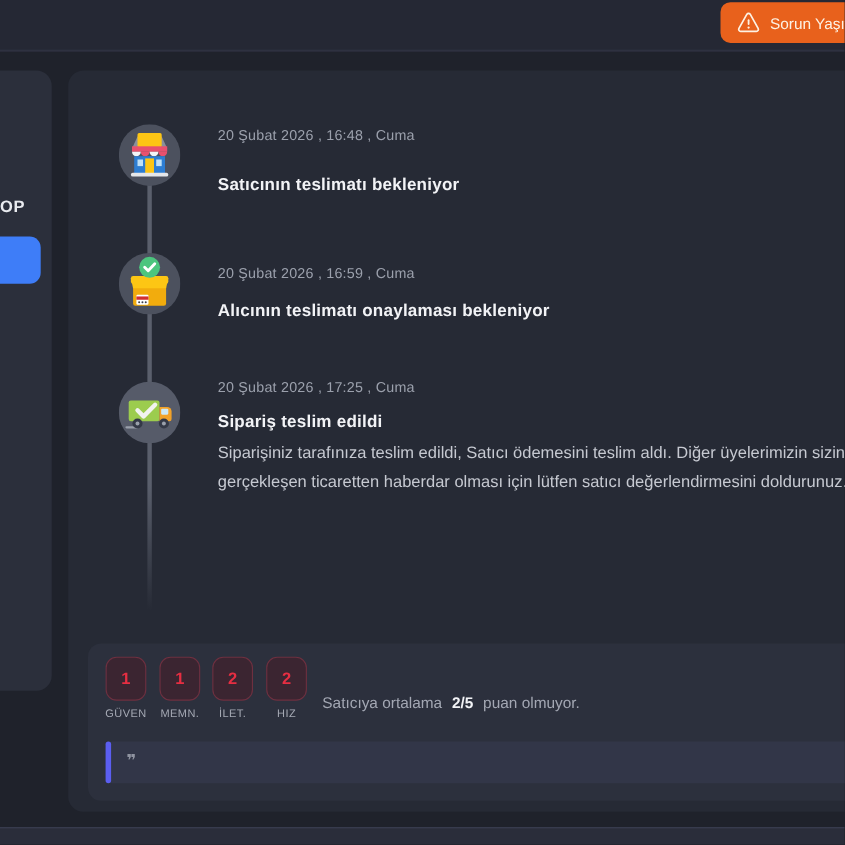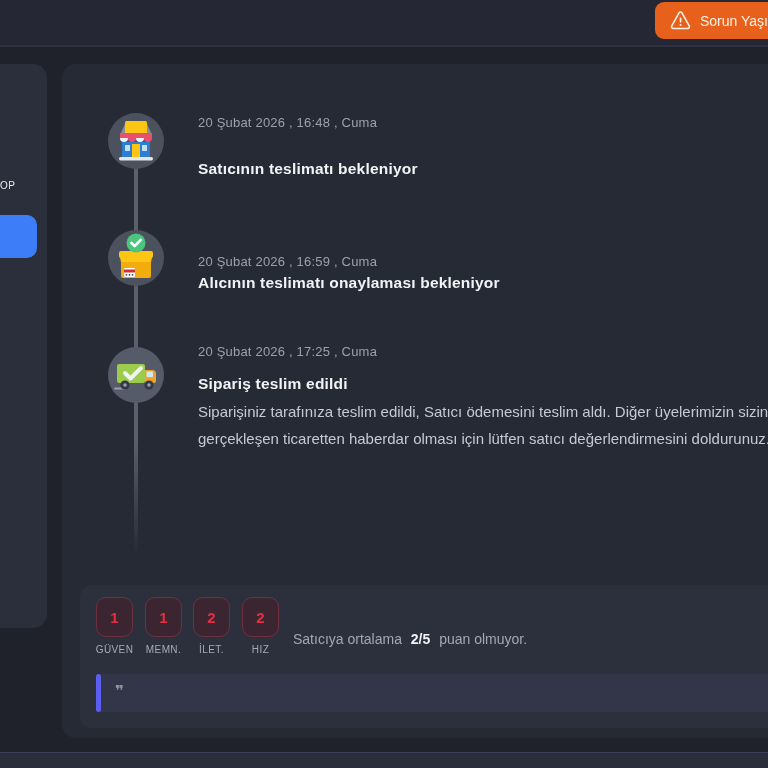--- a/index.html
+++ b/index.html
@@ -24,21 +24,21 @@
   }
   .issue-btn svg { flex: 0 0 auto; }
 
   
   .side-card {
     position: absolute; left: -18px; top: 64px; width: 65px; height: 564px;
     background: #2b2f3b; border-radius: 14px;
   }
   .side-partial-text {
     position: absolute; left: 18px; top: 116px; color: #e9ebef;
-    font-size: 10px; font-weight: 400; letter-spacing: .5px;
+    font-size: 15px; font-weight: 700; letter-spacing: .5px;
   }
   .side-blue-btn {
     position: absolute; left: 4px; top: 151px; width: 51px; height: 43px;
     background: #3e7df8; border: none; border-radius: 10px; cursor: pointer;
   }
 
   
   .main-card {
     position: absolute; left: 62px; top: 64px; width: 746px; height: 674px;
     background: #262a35; border-radius: 14px;
@@ -155,21 +155,21 @@
       <rect x="11" y="21" width="34" height="7" rx="2" fill="#fdc614"></rect>
       <rect x="16" y="38" width="11" height="9" rx="1" fill="#ffffff"></rect>
       <rect x="16" y="39.5" width="11" height="3" fill="#d32f2f"></rect>
       <circle cx="18.5" cy="44.8" r="0.9" fill="#3a3f4a"></circle>
       <circle cx="21.5" cy="44.8" r="0.9" fill="#3a3f4a"></circle>
       <circle cx="24.5" cy="44.8" r="0.9" fill="#3a3f4a"></circle>
       <circle cx="28" cy="13" r="9.5" fill="#4cc57e"></circle>
       <path d="M23.5 13 l3.2 3.2 l6-6.4" stroke="#ffffff" stroke-width="2.6" fill="none" stroke-linecap="round" stroke-linejoin="round"></path>
     </svg>
   </div>
-  <div class="tl-date" style="top:254px;">20 Şubat 2026 , 16:59 , Cuma</div>
+  <div class="tl-date" style="top:241px;">20 Şubat 2026 , 16:59 , Cuma</div>
   <div class="tl-title" style="top:258px;margin-top:16px;">Alıcının teslimatı onaylaması bekleniyor</div>
 
   <div class="tl-icon" style="left:108px; top:347px;">
     <svg width="56" height="56" viewBox="0 0 56 56">
       <circle cx="28" cy="28" r="28" fill="#565b69"></circle>
       <rect x="6" y="40.5" width="12" height="2" rx="1" fill="#9aa0ab"></rect>
       <rect x="9" y="17" width="28" height="19" rx="2" fill="#9ccc4e"></rect>
       <path d="M37 23 h7 a4 4 0 0 1 4 4 v7 a2 2 0 0 1-2 2 h-9 Z" fill="#f2a229"></path>
       <rect x="38.5" y="24.5" width="6.5" height="5.5" rx="1" fill="#cde9f5"></rect>
       <path d="M17 26 l5.5 5.5 l10.5-10.5" stroke="#f1f3ef" stroke-width="4" fill="none" stroke-linecap="round" stroke-linejoin="round"></path>

